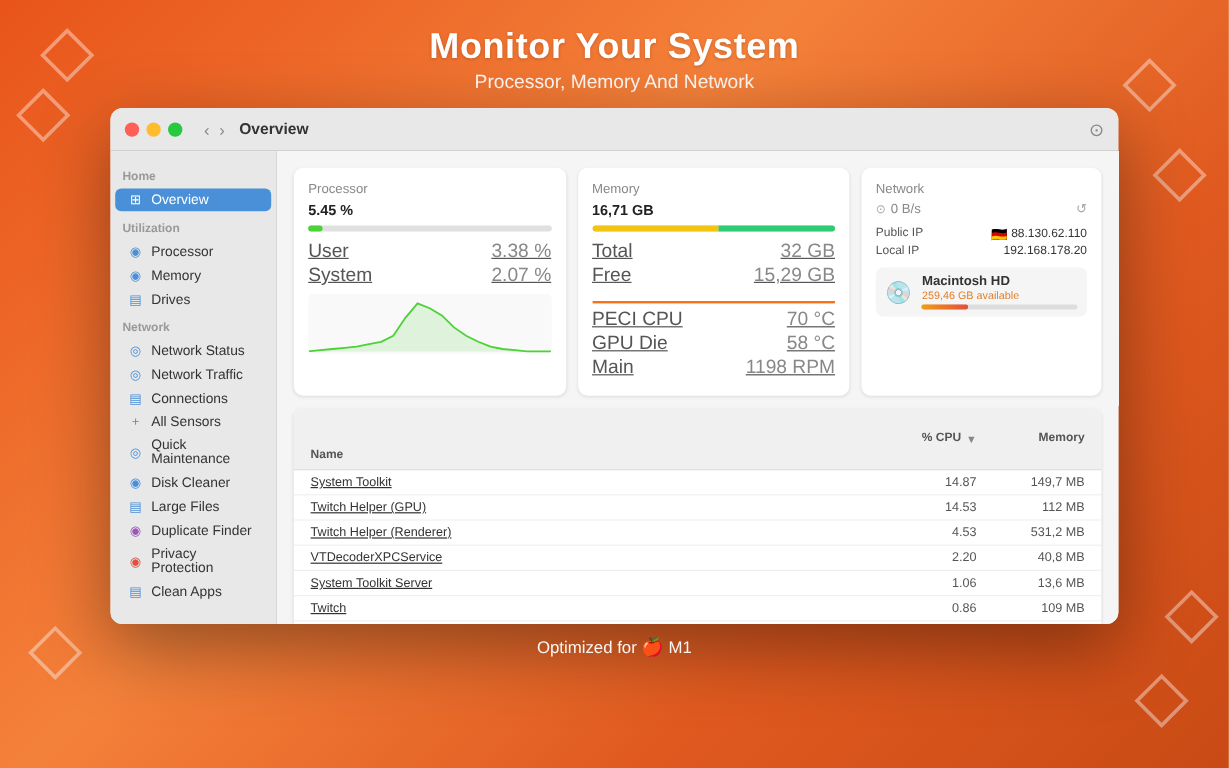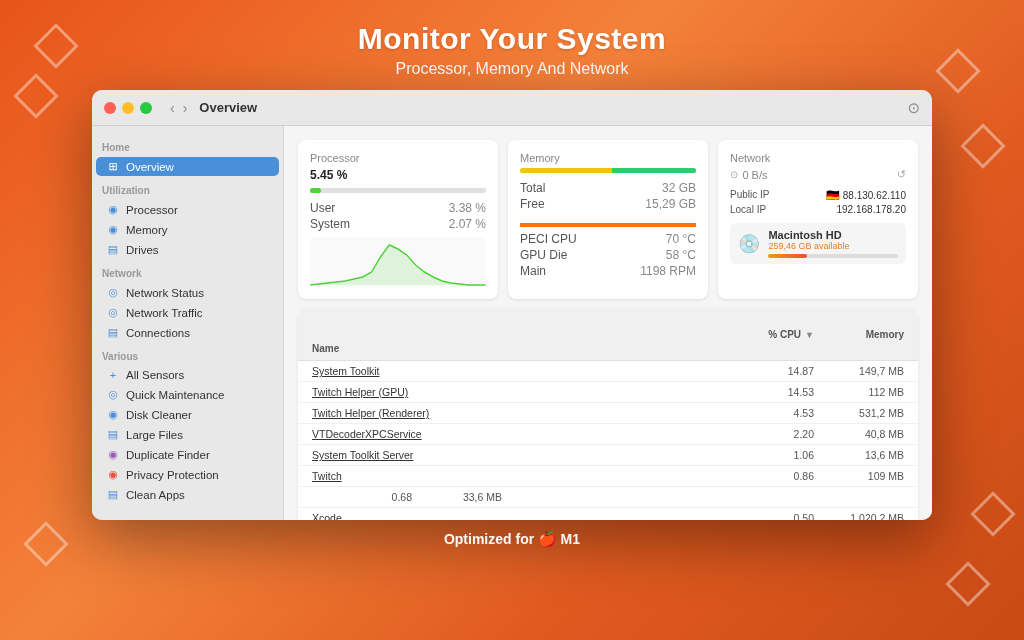--- a/index.html
+++ b/index.html
@@ -109,21 +109,21 @@
 
     
     .app-body {
       display: flex;
       flex: 1;
       overflow: hidden;
     }
 
     
     .sidebar {
-      width: 192px;
+      width: 139px;
       background: #e8e8e8;
       border-right: 1px solid #d5d5d5;
       padding: 8px 0;
       flex-shrink: 0;
       overflow-y: auto;
     }
     .sidebar-section-label {
       font-size: 10px;
       font-weight: 600;
       color: #999;
@@ -194,23 +194,24 @@
       border-radius: 3px;
       margin-bottom: 8px;
     }
     .progress-bar-fill {
       height: 100%;
       border-radius: 3px;
     }
     .card-row {
       display: flex;
       justify-content: space-between;
-      font-size: 12px;
+      font-size: 16px;
       color: #555;
       margin-bottom: 2px;
+      text-decoration: underline;
     }
     .card-row-value {
       color: #888;
     }
 
     
     .chart-area {
       height: 50px;
       background: #f9f9f9;
       border-radius: 4px;
@@ -360,21 +361,21 @@
     .process-row:last-child { border-bottom: none; }
     .pr-name { flex: 1; text-decoration: underline; }
     .pr-cpu { width: 100px; text-align: right; color: #555; }
     .pr-mem { width: 90px; text-align: right; color: #555; }
 
     
     .footer {
       margin-top: 10px;
       font-size: 14px;
       color: rgba(255,255,255,0.95);
-      font-weight: 700;
+      font-weight: 400;
       z-index: 2;
     }
     .footer .apple-icon {
       display: inline-block;
       font-size: 15px;
     }
 
     
     svg.chart-svg {
       width: 100%;
@@ -441,21 +442,20 @@
           <span>Network Status</span>
         </div>
         <div class="sidebar-item">
           <span class="si-icon blue">◎</span>
           <span>Network Traffic</span>
         </div>
         <div class="sidebar-item">
           <span class="si-icon blue">▤</span>
           <span>Connections</span>
         </div>
-        <div class="sidebar-section-label">Various</div>
         <div class="sidebar-item">
           <span class="si-icon blue">+</span>
           <span>All Sensors</span>
         </div>
         <div class="sidebar-item">
           <span class="si-icon blue">◎</span>
           <span>Quick Maintenance</span>
         </div>
         <div class="sidebar-item">
           <span class="si-icon blue">◉</span>
@@ -499,33 +499,34 @@
           </div>
           <div class="chart-area">
             <svg class="chart-svg" viewBox="0 0 200 50" preserveAspectRatio="none">
               <polyline points="0,48 10,47 20,46 30,45 40,44 50,42 60,40 70,35 80,20 90,8 100,12 110,18 120,28 130,35 140,40 150,44 160,46 170,47 180,48 190,48 200,48" fill="rgba(76,209,55,0.15)" stroke="#4cd137" stroke-width="1.5"></polyline>
             </svg>
           </div>
         </div>
 
         <div class="card">
           <div class="card-title">Memory</div>
+          <div class="card-value">16,71 GB</div>
           <div class="mem-progress-bg">
             <div class="mem-fill-yellow"></div>
             <div class="mem-fill-green"></div>
           </div>
           <div class="card-row">
             <span>Total</span>
             <span class="card-row-value">32 GB</span>
           </div>
           <div class="card-row">
             <span>Free</span>
             <span class="card-row-value">15,29 GB</span>
           </div>
-          <div style="margin-top:12px;border-top:4px solid #f97316;padding-top:5px;">
+          <div style="margin-top:12px;border-top:2px solid #f97316;padding-top:5px;">
             <div class="card-row">
               <span>PECI CPU</span>
               <span class="card-row-value">70 °C</span>
             </div>
             <div class="card-row">
               <span>GPU Die</span>
               <span class="card-row-value">58 °C</span>
             </div>
             <div class="card-row">
               <span>Main</span>

